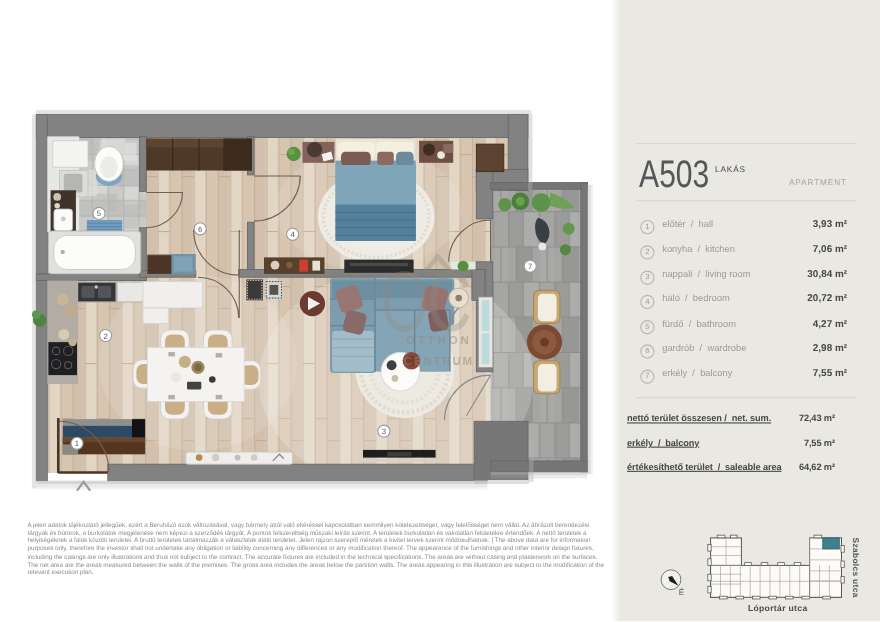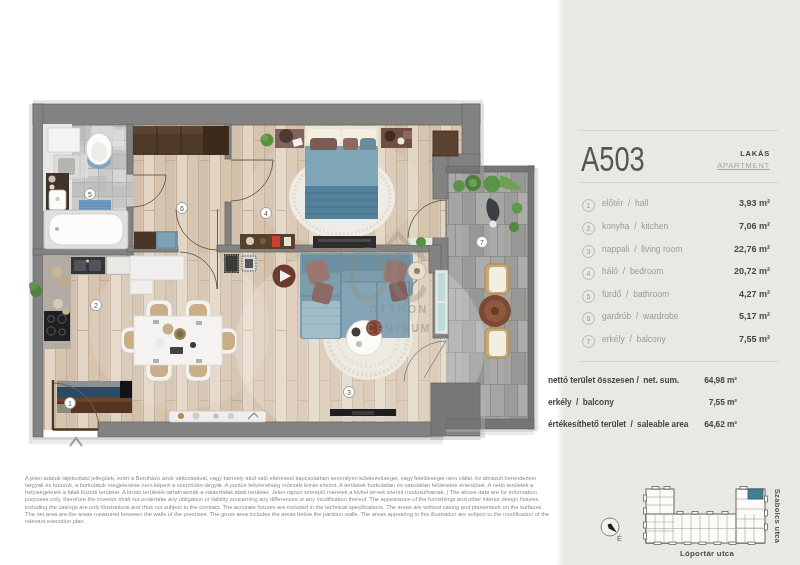--- a/index.html
+++ b/index.html
@@ -3,26 +3,26 @@
 <meta charset="utf-8">
 <style>
   html,body{margin:0;padding:0;}
   body{width:800px;height:565px;background:#ffffff;font-family:"Liberation Sans",sans-serif;position:relative;overflow:hidden;}
   .abs{position:absolute;}
   
   .panel{position:absolute;left:564px;top:0;width:236px;height:565px;background:#e9e8e2;}
   .panel-shadow{position:absolute;left:556px;top:0;width:8px;height:565px;background:linear-gradient(to right,rgba(255,255,255,0),rgba(190,190,184,0.35));}
   .hr{position:absolute;left:578px;width:201px;height:1px;background:#d6d5ce;}
   .a503{position:absolute;left:581px;top:139px;font-size:35px;color:#55565a;letter-spacing:0px;font-weight:400;transform:scaleX(0.78);transform-origin:0 0;}
-  .lakas{position:absolute;right:30px;top:149px;font-size:7.5px;font-weight:bold;color:#45464a;letter-spacing:0.8px;text-align:right;width:120px;}
-  .apartment{position:absolute;right:30px;top:161px;font-size:7.5px;color:#a6a59e;letter-spacing:0.8px;text-align:right;width:120px;text-decoration:underline;}
+  .lakas{position:absolute;right:30px;top:149px;font-size:7.5px;font-weight:normal;color:#45464a;letter-spacing:0.8px;width:120px;}
+  .apartment{position:absolute;right:30px;top:161px;font-size:7.5px;color:#a6a59e;letter-spacing:0.8px;text-align:right;width:120px;}
   .row{position:absolute;left:582px;width:196px;height:12px;line-height:12px;font-size:8.5px;color:#9b9a93;}
   .row .num{display:inline-block;width:11px;height:11px;line-height:11px;border:1px solid #b6b5ae;border-radius:50%;text-align:center;font-size:7px;color:#9b9a93;margin-right:7px;vertical-align:-2px;}
   .row .val{position:absolute;right:8px;top:0;color:#474745;font-weight:bold;font-size:9px;}
-  .trow{position:absolute;left:548px;width:197px;height:13px;line-height:13px;font-size:8.4px;color:#474745;font-weight:bold;letter-spacing:-0.1px;}
+  .trow{position:absolute;left:570px;width:197px;height:13px;line-height:13px;font-size:8.4px;color:#474745;font-weight:bold;letter-spacing:-0.1px;text-decoration:underline;}
   .trow .val{position:absolute;right:8px;top:0;}
   
   .disc{position:absolute;left:25px;top:475px;width:540px;font-size:5.8px;line-height:7.15px;color:#8d8d8b;white-space:nowrap;letter-spacing:-0.05px;}
 </style>
 </head>
 <body>
 
   <svg id="plan" class="abs" style="left:0;top:0" width="564" height="565" viewBox="0 0 564 565">
   <defs>
     <pattern id="wood" width="33" height="120" patternUnits="userSpaceOnUse">
@@ -472,33 +472,33 @@
   <div class="lakas">LAKÁS</div>
 
   <div class="apartment">APARTMENT</div>
 
   <div class="hr" style="top:182px"></div>
 
   <div class="row" style="top:197px"><span class="num">1</span>előtér&nbsp; /&nbsp; hall<span class="val">3,93 m²</span></div>
 
   <div class="row" style="top:220px"><span class="num">2</span>konyha&nbsp; /&nbsp; kitchen<span class="val">7,06 m²</span></div>
 
-  <div class="row" style="top:243px"><span class="num">3</span>nappali&nbsp; /&nbsp; living room<span class="val">22,76 m²</span></div>
+  <div class="row" style="top:243px"><span class="num">3</span>nappali&nbsp; /&nbsp; living room<span class="val">30,84 m²</span></div>
 
   <div class="row" style="top:265px"><span class="num">4</span>háló&nbsp; /&nbsp; bedroom<span class="val">20,72 m²</span></div>
 
   <div class="row" style="top:288px"><span class="num">5</span>fürdő&nbsp; /&nbsp; bathroom<span class="val">4,27 m²</span></div>
 
-  <div class="row" style="top:310px"><span class="num">6</span>gardrób&nbsp; /&nbsp; wardrobe<span class="val">5,17 m²</span></div>
+  <div class="row" style="top:310px"><span class="num">6</span>gardrób&nbsp; /&nbsp; wardrobe<span class="val">2,98 m²</span></div>
 
   <div class="row" style="top:333px"><span class="num">7</span>erkély&nbsp; /&nbsp; balcony<span class="val">7,55 m²</span></div>
 
   <div class="hr" style="top:361px"></div>
 
-  <div class="trow" style="top:374px">nettó terület összesen /&nbsp; net. sum.<span class="val">64,98 m²</span></div>
+  <div class="trow" style="top:374px">nettó terület összesen /&nbsp; net. sum.<span class="val">72,43 m²</span></div>
 
   <div class="trow" style="top:396px">erkély&nbsp; /&nbsp; balcony<span class="val">7,55 m²</span></div>
 
   <div class="trow" style="top:418px">értékesíthető terület&nbsp; /&nbsp; saleable area<span class="val">64,62 m²</span></div>
 
   <svg id="site" class="abs" style="left:564px;top:440px" width="236" height="125" viewBox="0 0 236 125">
 
     <g fill="#fcfbf8" stroke="#55554f" stroke-width="0.9">
       <rect x="82" y="49" width="28" height="54"></rect>
       <rect x="82" y="74" width="118" height="29"></rect>

